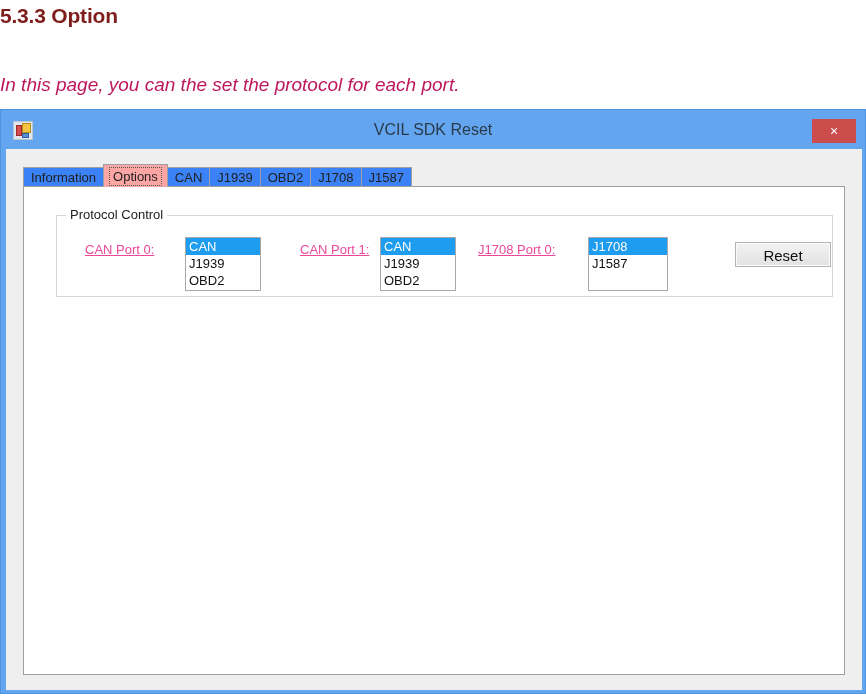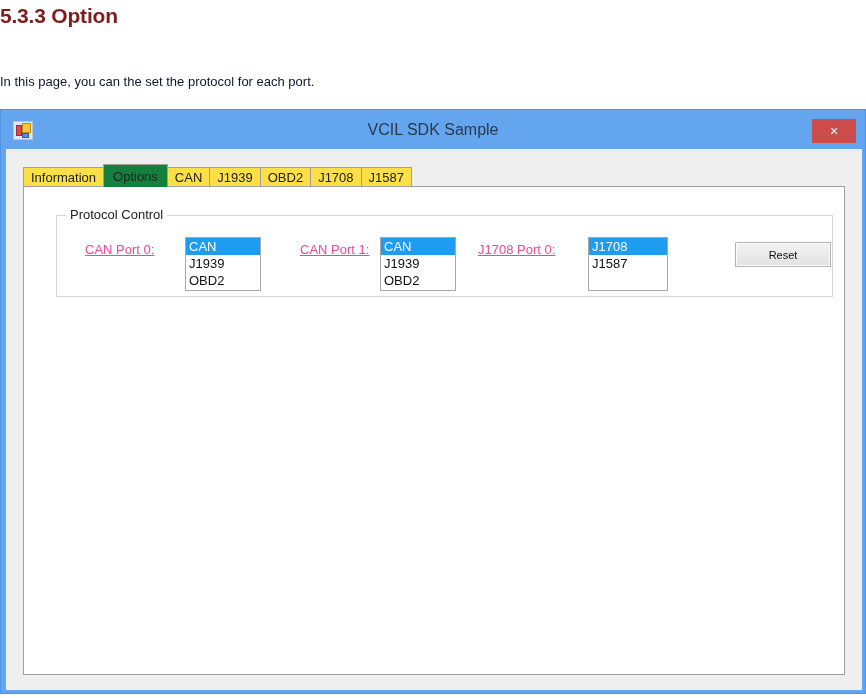--- a/index.html
+++ b/index.html
@@ -22,22 +22,23 @@
     top: 4px;
     font-size: 21px;
     font-weight: bold;
     color: #7f1d1d;
     letter-spacing: -0.2px;
   }
   #doc-paragraph {
     position: absolute;
     left: 0;
     top: 74px;
-    font-size: 13px;
-    color: #0f172a;
+    font-size: 19px;
+    color: #be185d;
+    font-style: italic;
   }
 
   
   #app-window {
     position: absolute;
     left: 0;
     top: 109px;
     width: 866px;
     height: 585px;
     box-sizing: border-box;
@@ -130,32 +131,32 @@
     display: flex;
     align-items: flex-end;
   }
   .tab {
     height: 20px;
     line-height: 20px;
     padding: 0 7px;
     box-sizing: border-box;
     font-size: 13px;
     color: #202020;
-    background: #fde047;
+    background: #3b82f6;
     border: 1px solid #a0a0a0;
     border-bottom: none;
     margin-right: -1px;
     font-family: "Liberation Sans", sans-serif;
     cursor: pointer;
     white-space: nowrap;
   }
   .tab.selected {
     height: 23px;
     line-height: 22px;
-    background: #15803d;
+    background: #fca5a5;
     margin-top: -3px;
     padding: 0 5px;
     position: relative;
     z-index: 3;
   }
   .tab.selected .tab-focus {
     display: block;
     border: 1px dotted #555555;
     padding: 0 3px;
     height: 17px;
@@ -221,41 +222,41 @@
     background: #1e9cf0;
     color: #ffffff;
   }
 
   #reset-button {
     position: absolute;
     background: linear-gradient(to bottom, #f3f3f3 0%, #eaeaea 50%, #e2e2e2 100%);
     border: 1px solid #b4b4b4;
     box-shadow: inset 0 0 0 1px #fbfbfb;
     box-sizing: border-box;
-    font-size: 11px;
+    font-size: 15px;
     color: #101010;
     text-align: center;
     cursor: pointer;
   }
 </style>
 </head>
 <body>
 
 <div id="doc-heading">5.3.3 Option</div>
 <div id="doc-paragraph">In this page, you can the set the protocol for each port.</div>
 
 <div id="app-window">
 
   <div id="title-bar">
     <div id="app-icon">
       <span class="ico-red"></span>
       <span class="ico-yellow"></span>
       <span class="ico-blue"></span>
     </div>
-    <div id="title-bar-text">VCIL SDK Sample</div>
+    <div id="title-bar-text">VCIL SDK Reset</div>
     <div id="close-button">×</div>
   </div>
 
   <div id="client-area">
 
     <div id="tab-control">
 
       <div id="tab-strip">
         <div class="tab">
           <span>Information</span>

